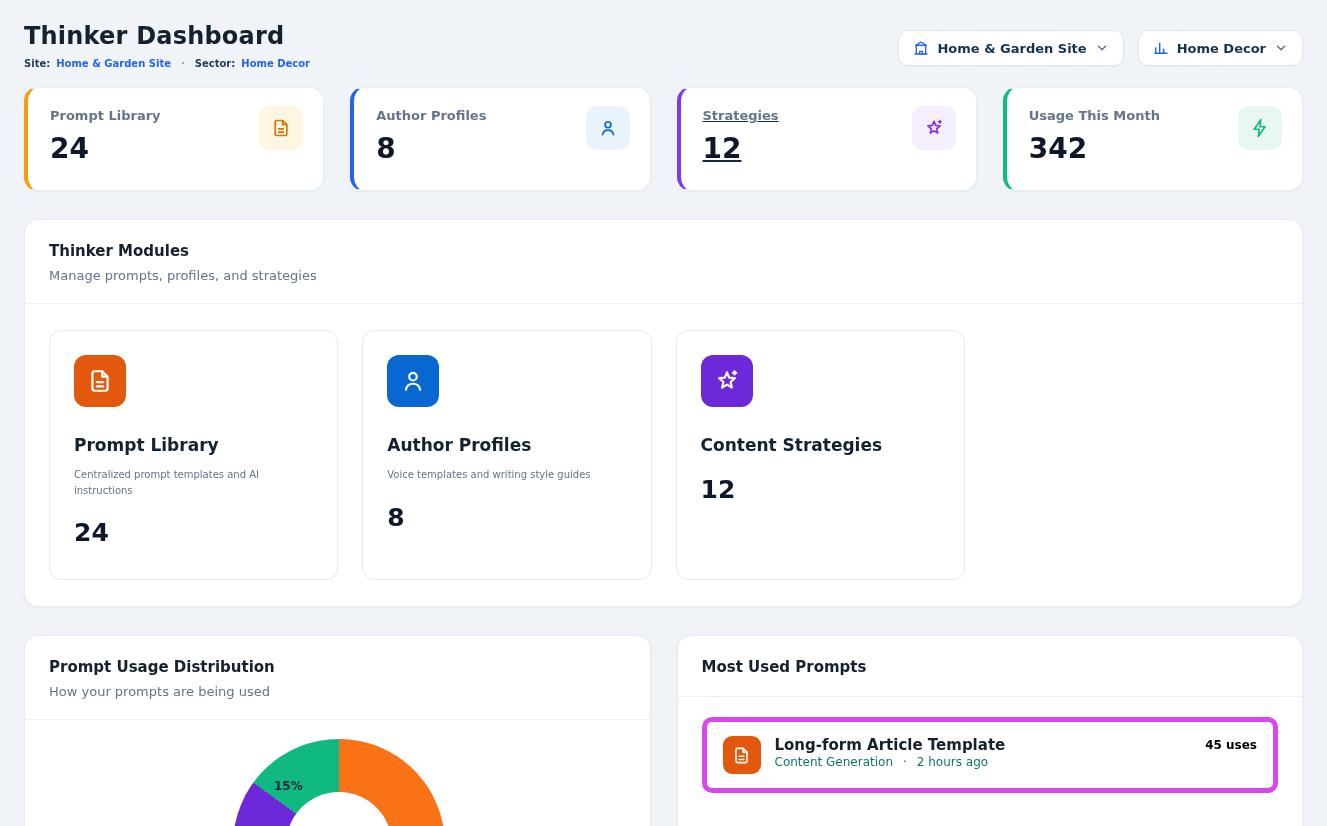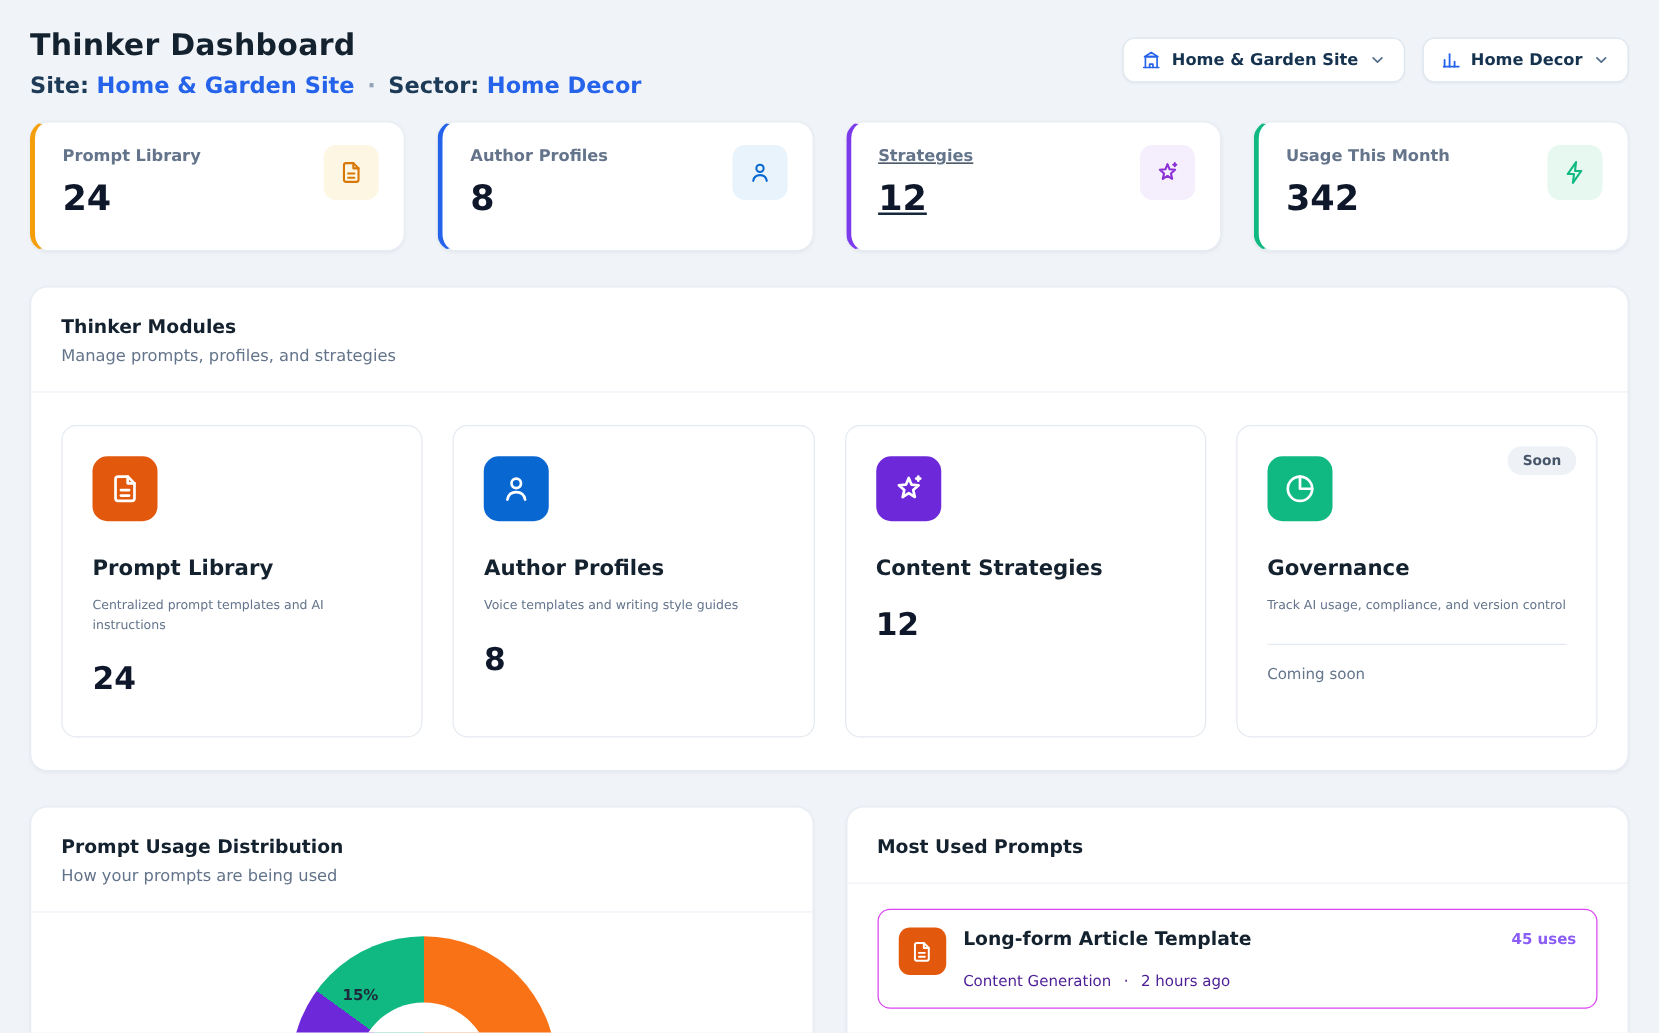--- a/index.html
+++ b/index.html
@@ -3,21 +3,21 @@
 <meta charset="utf-8">
 <style>
   * { margin:0; padding:0; box-sizing:border-box; }
   html,body { width:1327px; height:826px; overflow:hidden; background:#f0f4f8;
     font-family:"DejaVu Sans","Liberation Sans",sans-serif; color:#16283c; }
   .page { padding:22px 24px; }
 
   
   .topbar { display:flex; justify-content:space-between; align-items:flex-start; }
   .page-title { font-size:24px; font-weight:800; color:#14212e; letter-spacing:.2px; }
-  .subtitle { margin-top:8px; font-size:18px; font-weight:700; color:#1d3a57; display:flex; gap:6px; align-items:center; }
+  .subtitle { margin-top:8px; font-size:10px; font-weight:700; color:#1d3a57; display:flex; gap:6px; align-items:center; }
   .subtitle a { color:#2563eb; text-decoration:none; cursor:pointer; }
   .subtitle .dot { color:#94a3b8; margin:0 4px; }
   .selectors { display:flex; gap:14px; margin-top:8px; }
   .selector-btn { display:flex; align-items:center; gap:8px; background:#ffffff; border:1px solid #dde5ee;
     border-radius:10px; padding:0 14px; height:36px; font-size:13px; font-weight:700; color:#15324f;
     cursor:pointer; box-shadow:0 1px 2px rgba(15,23,42,.04); font-family:inherit; }
   .selector-btn .b-icon { color:#2563eb; display:flex; }
   .selector-btn .chev { color:#55708c; display:flex; }
 
   
@@ -59,27 +59,27 @@
 
   
   .bottom-grid { display:grid; grid-template-columns:1fr 1fr; gap:26px; margin-top:28px; }
   .bottom-card { height:420px; overflow:hidden; }
   .chart-body { position:relative; height:330px; }
   .donut { position:absolute; left:208px; top:19px; width:212px; height:212px; border-radius:50%; }
   .donut-hole { position:absolute; left:53px; top:53px; width:106px; height:106px; border-radius:50%; background:#fff; }
   .donut-label { position:absolute; left:41px; top:40px; font-size:12px; font-weight:700; color:#1e293b; }
 
   .prompts-body { padding:20px 24px; }
-  .prompt-item { display:flex; align-items:flex-start; gap:14px; border:1px solid #d946ef; border-radius:10px;
+  .prompt-item { display:flex; align-items:flex-start; gap:14px; border:5px solid #d946ef; border-radius:10px;
     padding:14px 16px; background:#fff; cursor:pointer; }
   .prompt-tile { width:38px; height:38px; border-radius:9px; background:#e2580c; color:#fff;
     display:flex; align-items:center; justify-content:center; flex:0 0 auto; }
   .prompt-title { font-size:15px; font-weight:800; color:#14212e; }
-  .prompt-meta { display:flex; gap:10px; align-items:center; margin-top:18px; font-size:12px; color:#4c1d95; }
-  .prompt-uses { margin-left:auto; font-size:12px; font-weight:700; color:#8b5cf6; padding-top:2px; white-space:nowrap; }
+  .prompt-meta { display:flex; gap:10px; align-items:center; margin-top:1px; font-size:12px; color:#0f766e; }
+  .prompt-uses { margin-left:auto; font-size:12px; font-weight:700; color:#000000; padding-top:2px; white-space:nowrap; }
 
   svg { display:block; }
 </style>
 </head>
 <body>
 
 <div class="page">
 
   <div class="topbar">
     <div>
@@ -215,32 +215,20 @@
           <svg width="26" height="26" viewBox="0 0 24 24" fill="none" stroke="currentColor" stroke-width="2" stroke-linecap="round" stroke-linejoin="round">
               <path d="M12 4l2 4.9 5.3.5-4 3.5 1.2 5.2L12 15.3 7.5 18.1l1.2-5.2-4-3.5 5.3-.5z"></path>
               <path d="M19 3v3"></path>
               <path d="M20.5 4.5h-3"></path>
             </svg>
         </div>
         <div class="module-title">Content Strategies</div>
         <div class="module-count">12</div>
       </div>
 
-      <div class="module-card">
-        <span class="soon-badge">Soon</span>
-        <div class="module-tile c-green">
-          <svg width="26" height="26" viewBox="0 0 24 24" fill="none" stroke="currentColor" stroke-width="2" stroke-linecap="round" stroke-linejoin="round">
-              <path d="M21 12A9 9 0 1 1 12 3"></path>
-              <path d="M12 3a9 9 0 0 1 9 9h-9z"></path>
-            </svg>
-        </div>
-        <div class="module-title">Governance</div>
-        <div class="module-desc">Track AI usage, compliance, and version control</div>
-        <div class="module-footer">Coming soon</div>
-      </div>
     </div>
   </div>
 
   <div class="bottom-grid">
 
     <div class="panel bottom-card">
       <div class="panel-head">
         <div class="panel-title">Prompt Usage Distribution</div>
         <div class="panel-sub">How your prompts are being used</div>
       </div>

